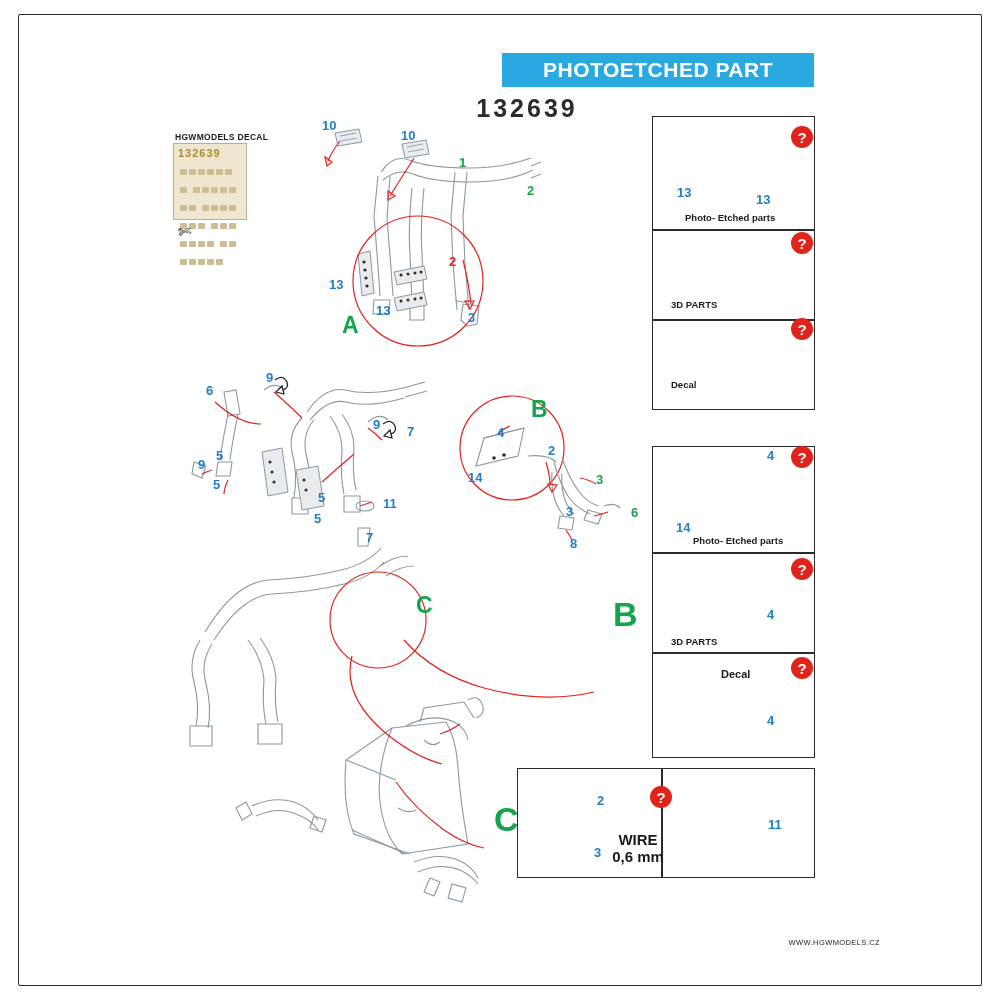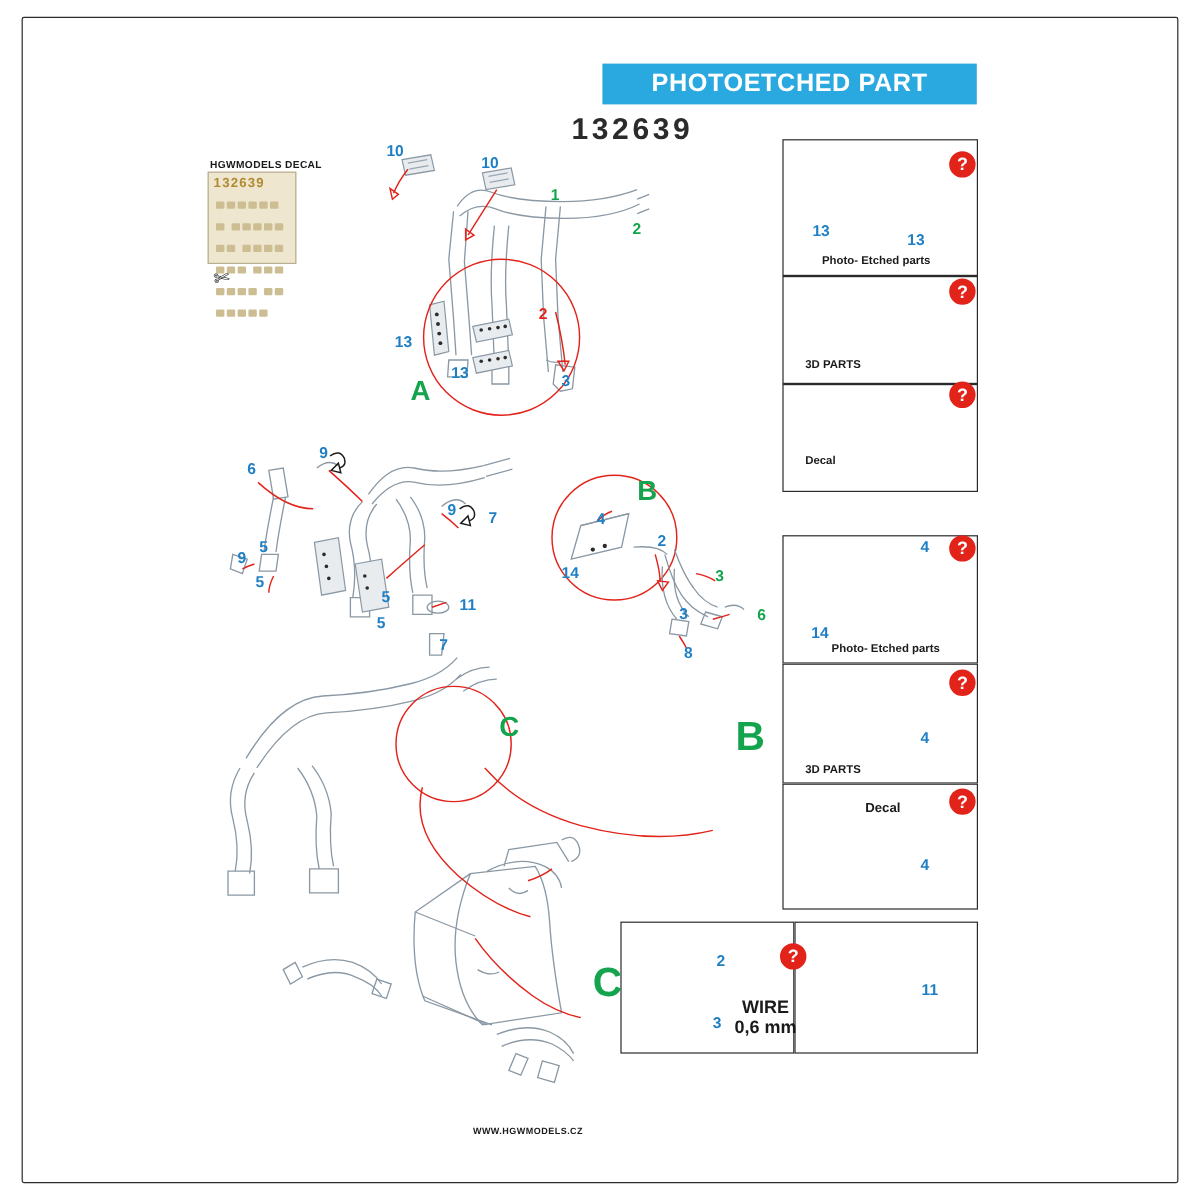--- a/index.html
+++ b/index.html
@@ -33,21 +33,21 @@
          font-weight:bold;font-size:15px;display:flex;align-items:center;justify-content:center;}
 
   
   .num{position:absolute;font-size:13px;font-weight:bold;}
   .n-blue{color:#1f7fc4;}
   .n-green{color:#14a44d;}
   .n-red{color:#e2231a;}
 
   .wirelabel{position:absolute;font-size:15px;font-weight:bold;color:#1a1a1a;line-height:1.15;text-align:center;}
 
-  .footer{position:absolute;left:0;width:880px;top:938px;text-align:center;font-size:7.5px;font-weight:bold;color:#1a1a1a;letter-spacing:.4px;}
+  .footer{position:absolute;left:0;width:880px;top:938px;text-align:right;font-size:7.5px;font-weight:normal;color:#1a1a1a;letter-spacing:.4px;}
 
   svg.art{position:absolute;left:0;top:0;width:1000px;height:1000px;pointer-events:none;}
   .ln{fill:none;stroke:#8a98a4;stroke-width:1.1;}
   .ln2{fill:none;stroke:#9aa6b1;stroke-width:1;}
   .red{fill:none;stroke:#e2231a;stroke-width:1.2;}
   .blk{fill:none;stroke:#1a1a1a;stroke-width:1.2;}
   .fillg{fill:#e8ecef;stroke:#8a98a4;stroke-width:1;}
   .dotk{fill:#2b2b2b;}
 </style>
 </head>

